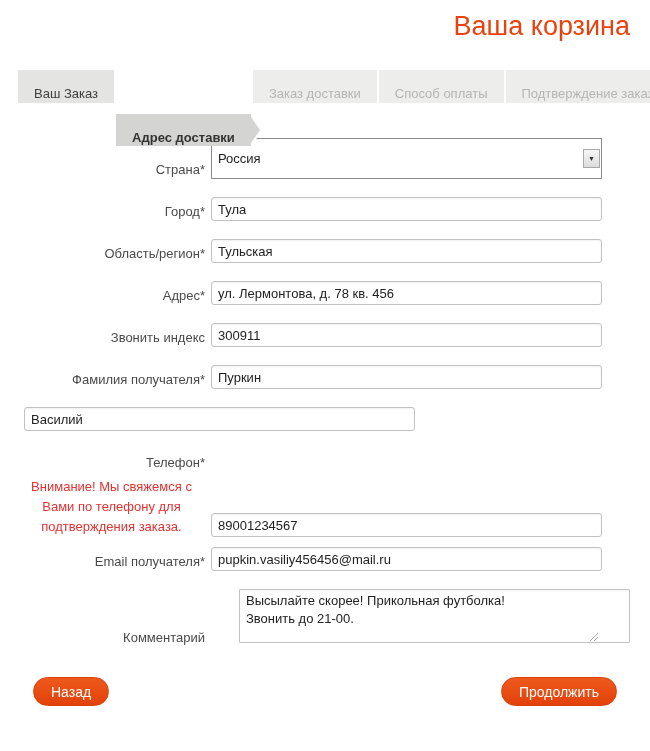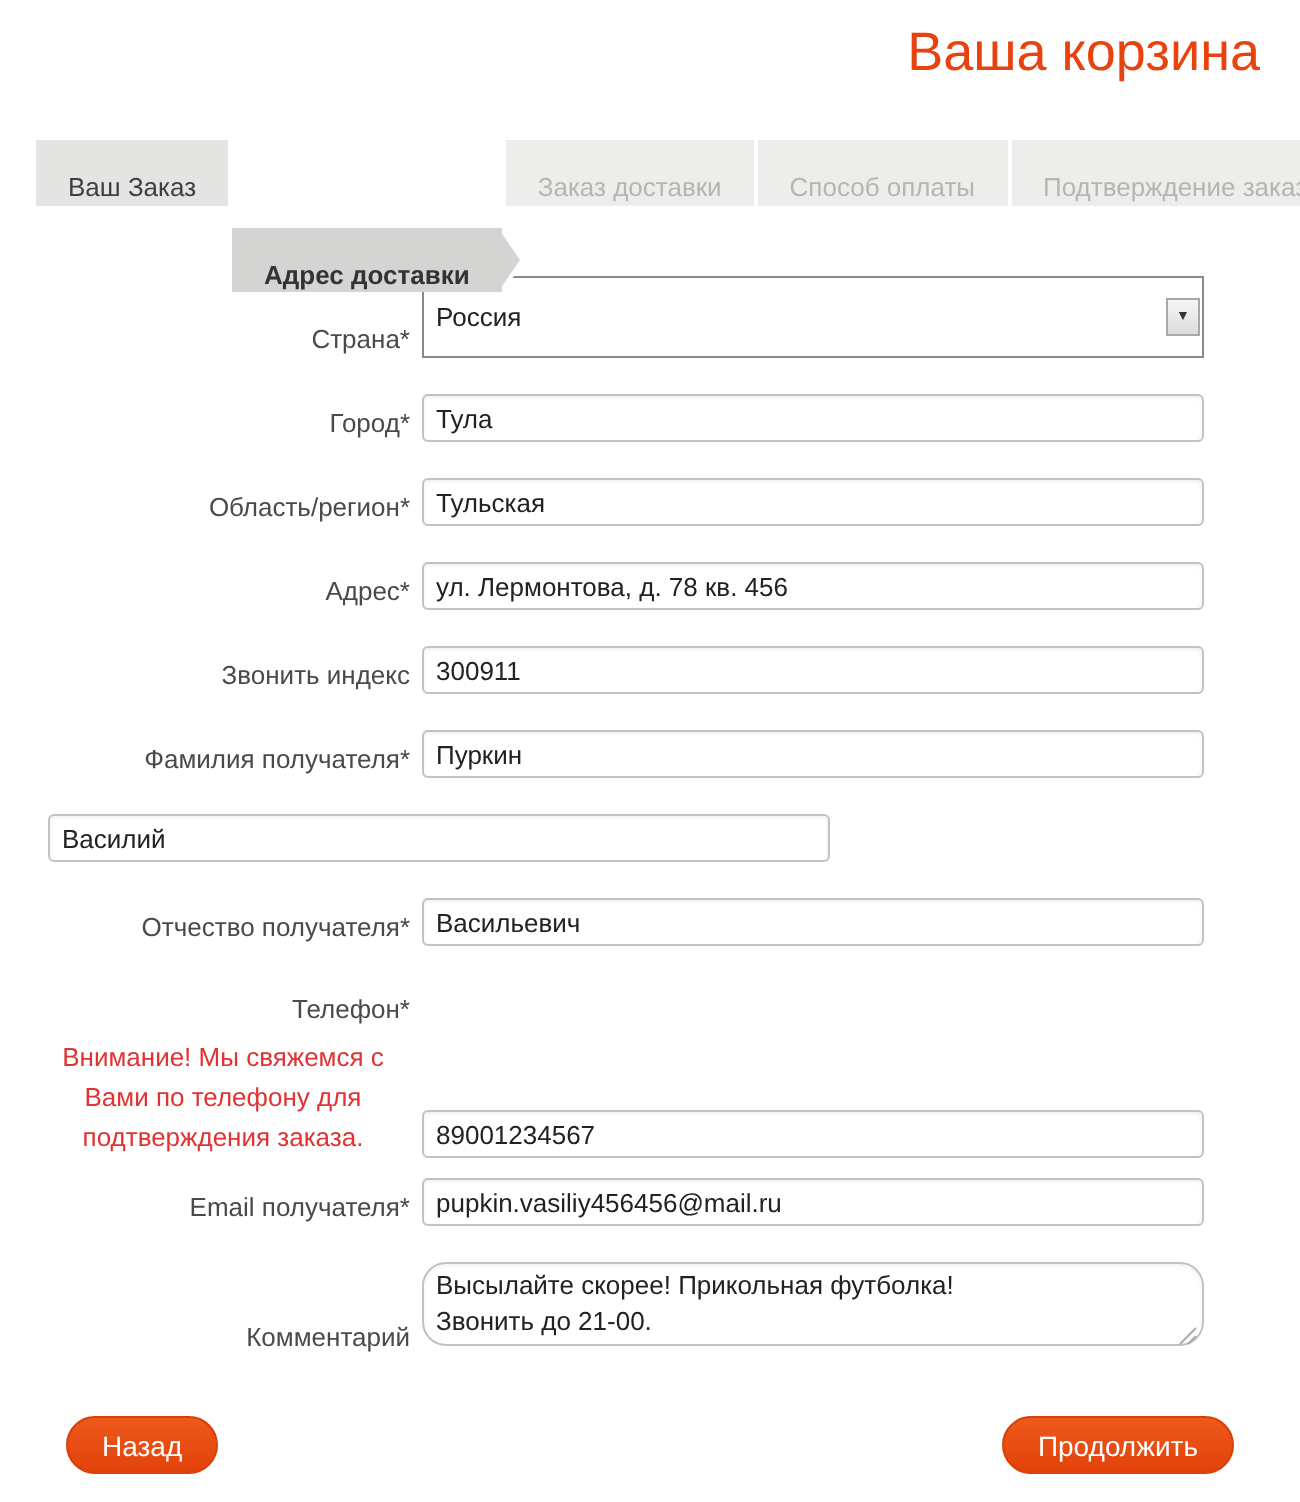--- a/index.html
+++ b/index.html
@@ -39,24 +39,24 @@
     font-family:"Liberation Sans", sans-serif; }
 
   .selectbox { width:100%; height:41px; border:1px solid #8a8a8a; background:#fff;
     display:flex; align-items:center; padding:0 1px 0 6px; font-size:13px;
     color:#222; cursor:default; }
   .sel-value { flex:1; }
   .sel-btn { width:17px; height:19px; background:linear-gradient(#f6f6f6,#dcdcdc);
     border:1px solid #a8a8a8; display:flex; align-items:center;
     justify-content:center; font-size:7px; color:#333; }
 
-  .tarea { width:100%; height:42px; border:1px solid #c2c2c2; border-radius:12px;
+  .tarea { width:100%; height:54px; border:1px solid #c2c2c2; border-radius:1px;
     padding:2px 6px; font-size:13px; line-height:18px; color:#222; resize:none;
     box-shadow:inset 0 1px 2px rgba(0,0,0,0.06); outline:none;
-    font-family:"Liberation Sans", sans-serif; }
+    font-family:"Liberation Sans", sans-serif;margin-left:28px; }
   .grip { position:absolute; right:3px; bottom:5px; pointer-events:none; }
 
   
   .actions { display:flex; justify-content:space-between; margin:30px 33px 0; }
   .btn { height:29px; padding:0 17px; border:1px solid #da400a; border-radius:15px;
     background:linear-gradient(#ee591c,#e2420a); color:#fff; font-size:14px;
     font-family:"Liberation Sans", sans-serif; cursor:pointer;text-align:center; }
 </style>
 </head>
 <body>
@@ -129,26 +129,20 @@
     <div class="lbl-cell">
         <span class="lbl">Фамилия получателя*</span>
       </div>
     <div class="ctl"><input class="tinput" type="text" value="Пуркин" style=""></div>
   </div>
 
   <div class="row">
     <div class="ctl"><input class="tinput" type="text" value="Василий" style=""></div>
   </div>
 
-  <div class="row">
-    <div class="lbl-cell">
-        <span class="lbl">Отчество получателя*</span>
-      </div>
-    <div class="ctl"><input class="tinput" type="text" value="Васильевич" style=""></div>
-  </div>
 
   <div class="row row-phone">
     <div class="lbl-cell">
       <span class="lbl">Телефон*</span>
       <div class="warn">Внимание! Мы свяжемся с Вами по телефону для подтверждения заказа.</div>
     </div>
     <div class="ctl"><input class="tinput" type="text" value="89001234567" style=""></div>
   </div>
 
   <div class="row">

